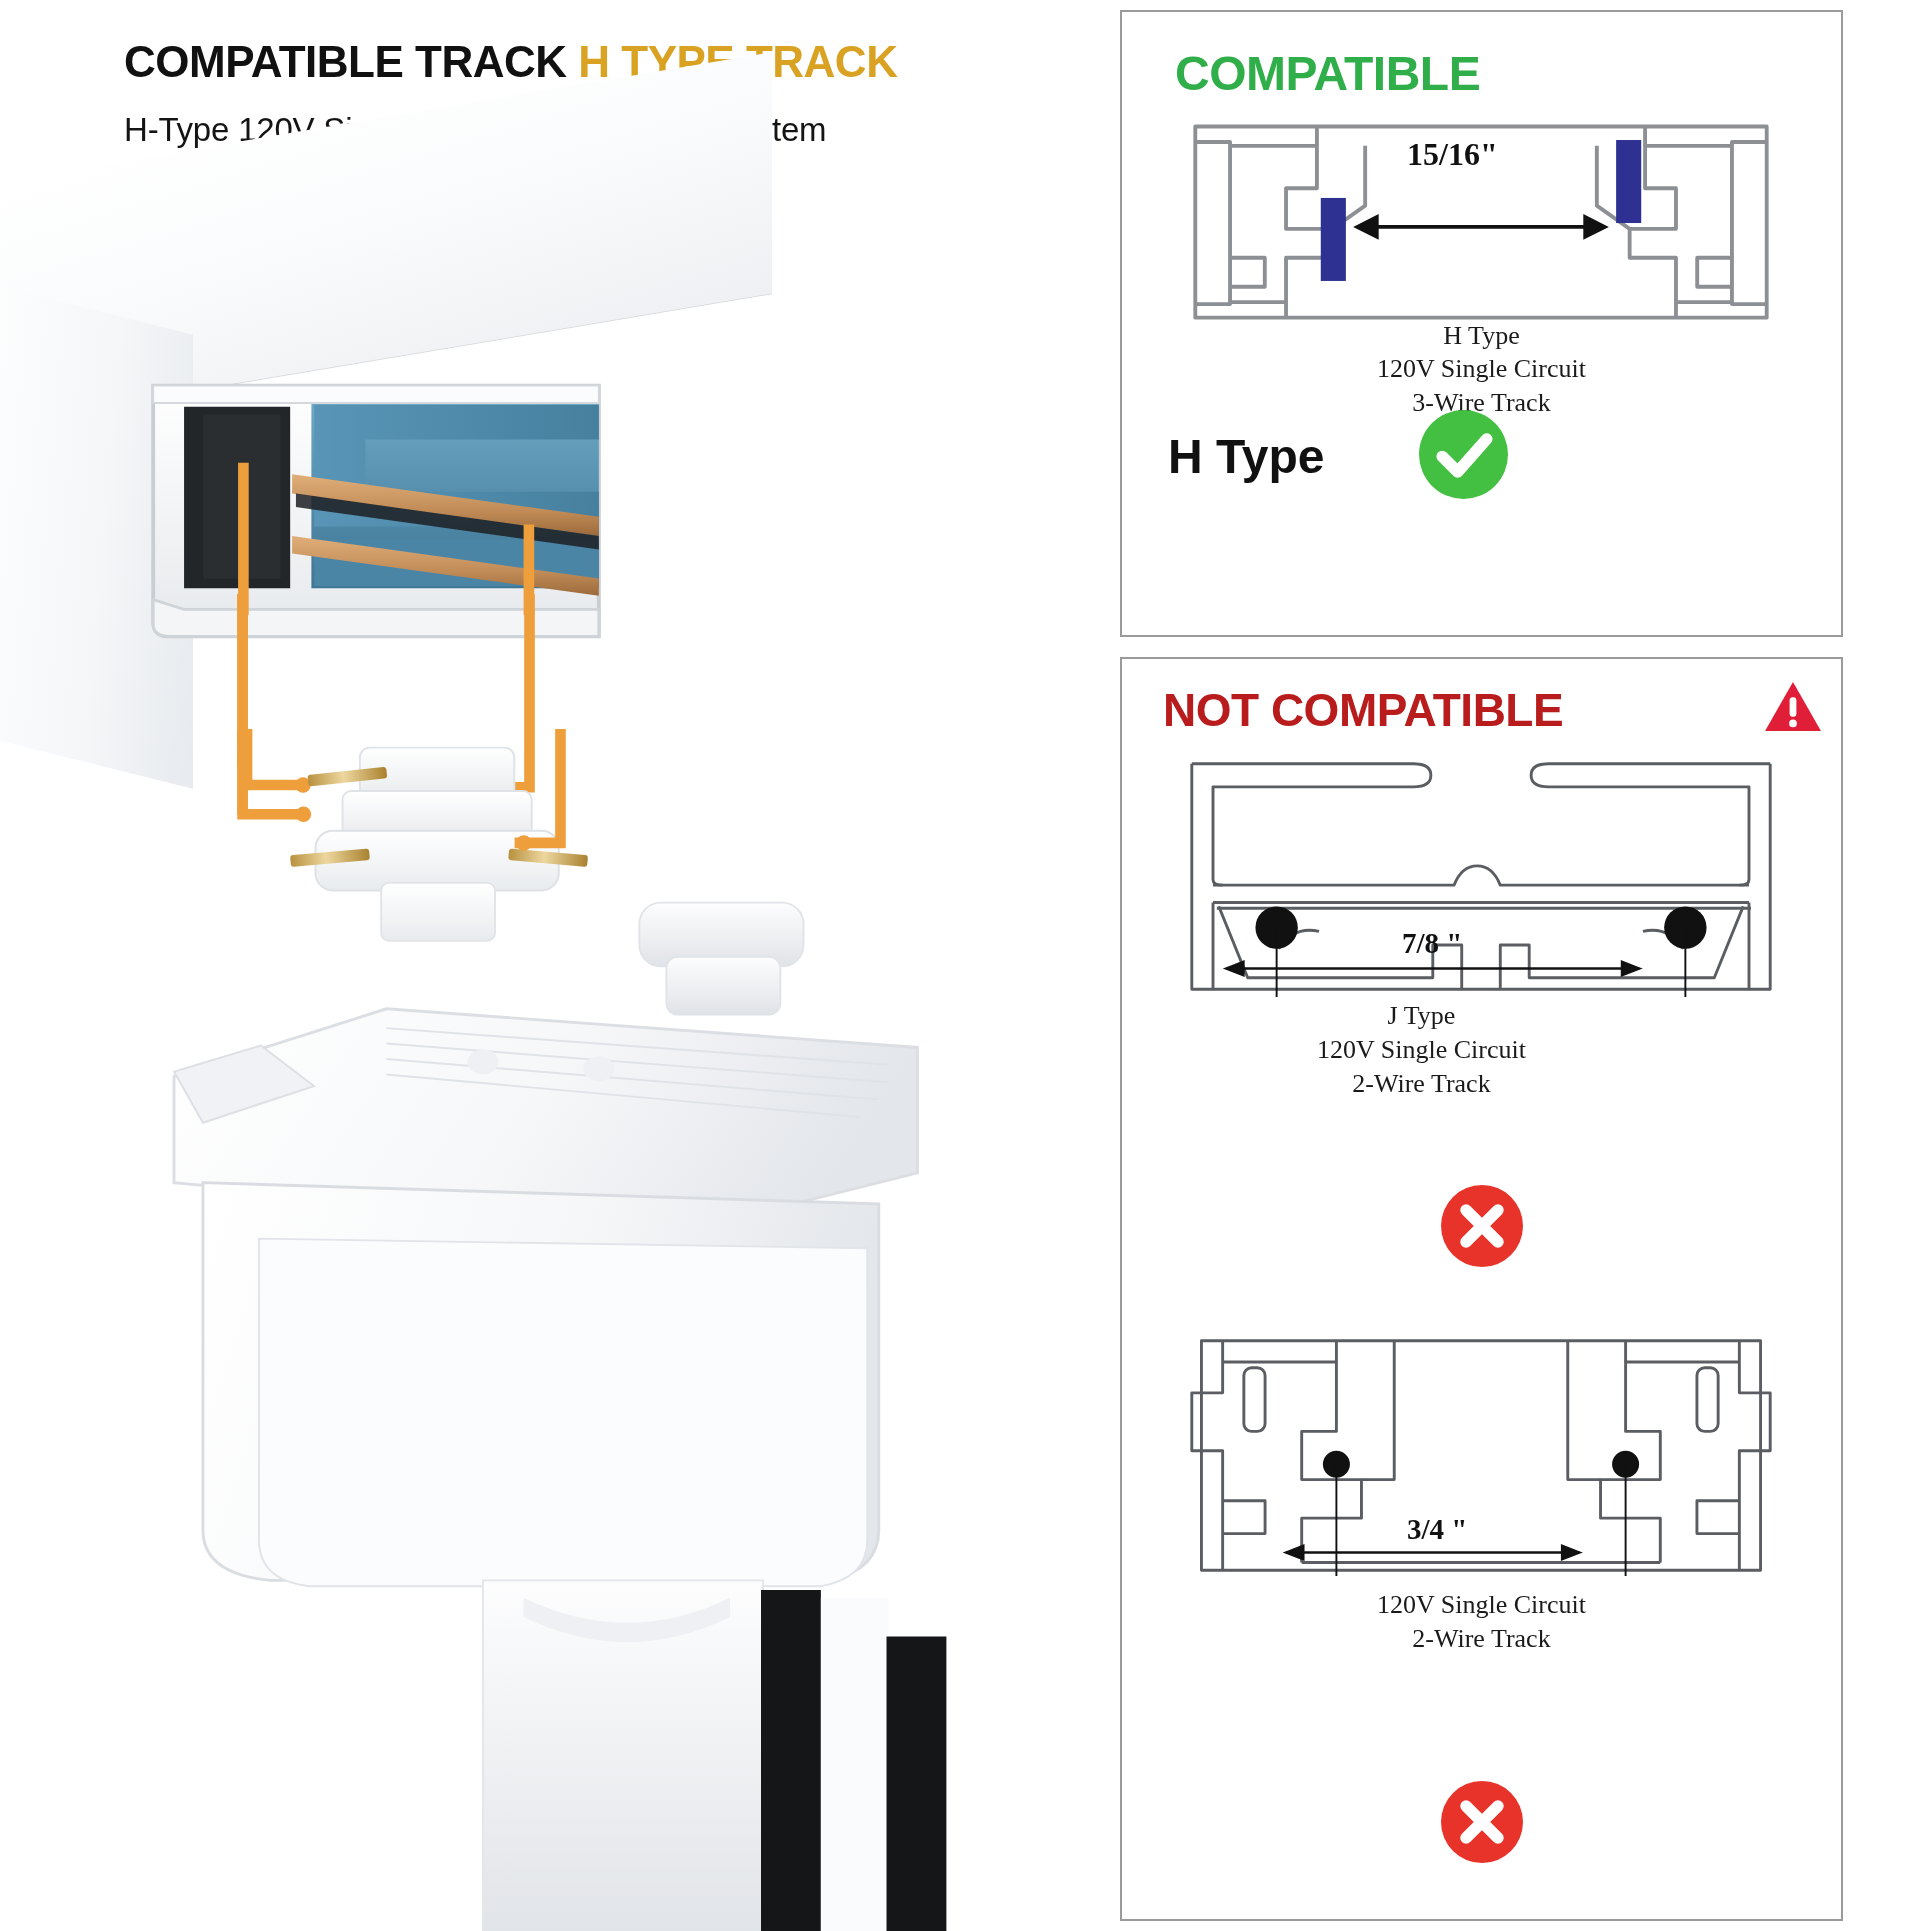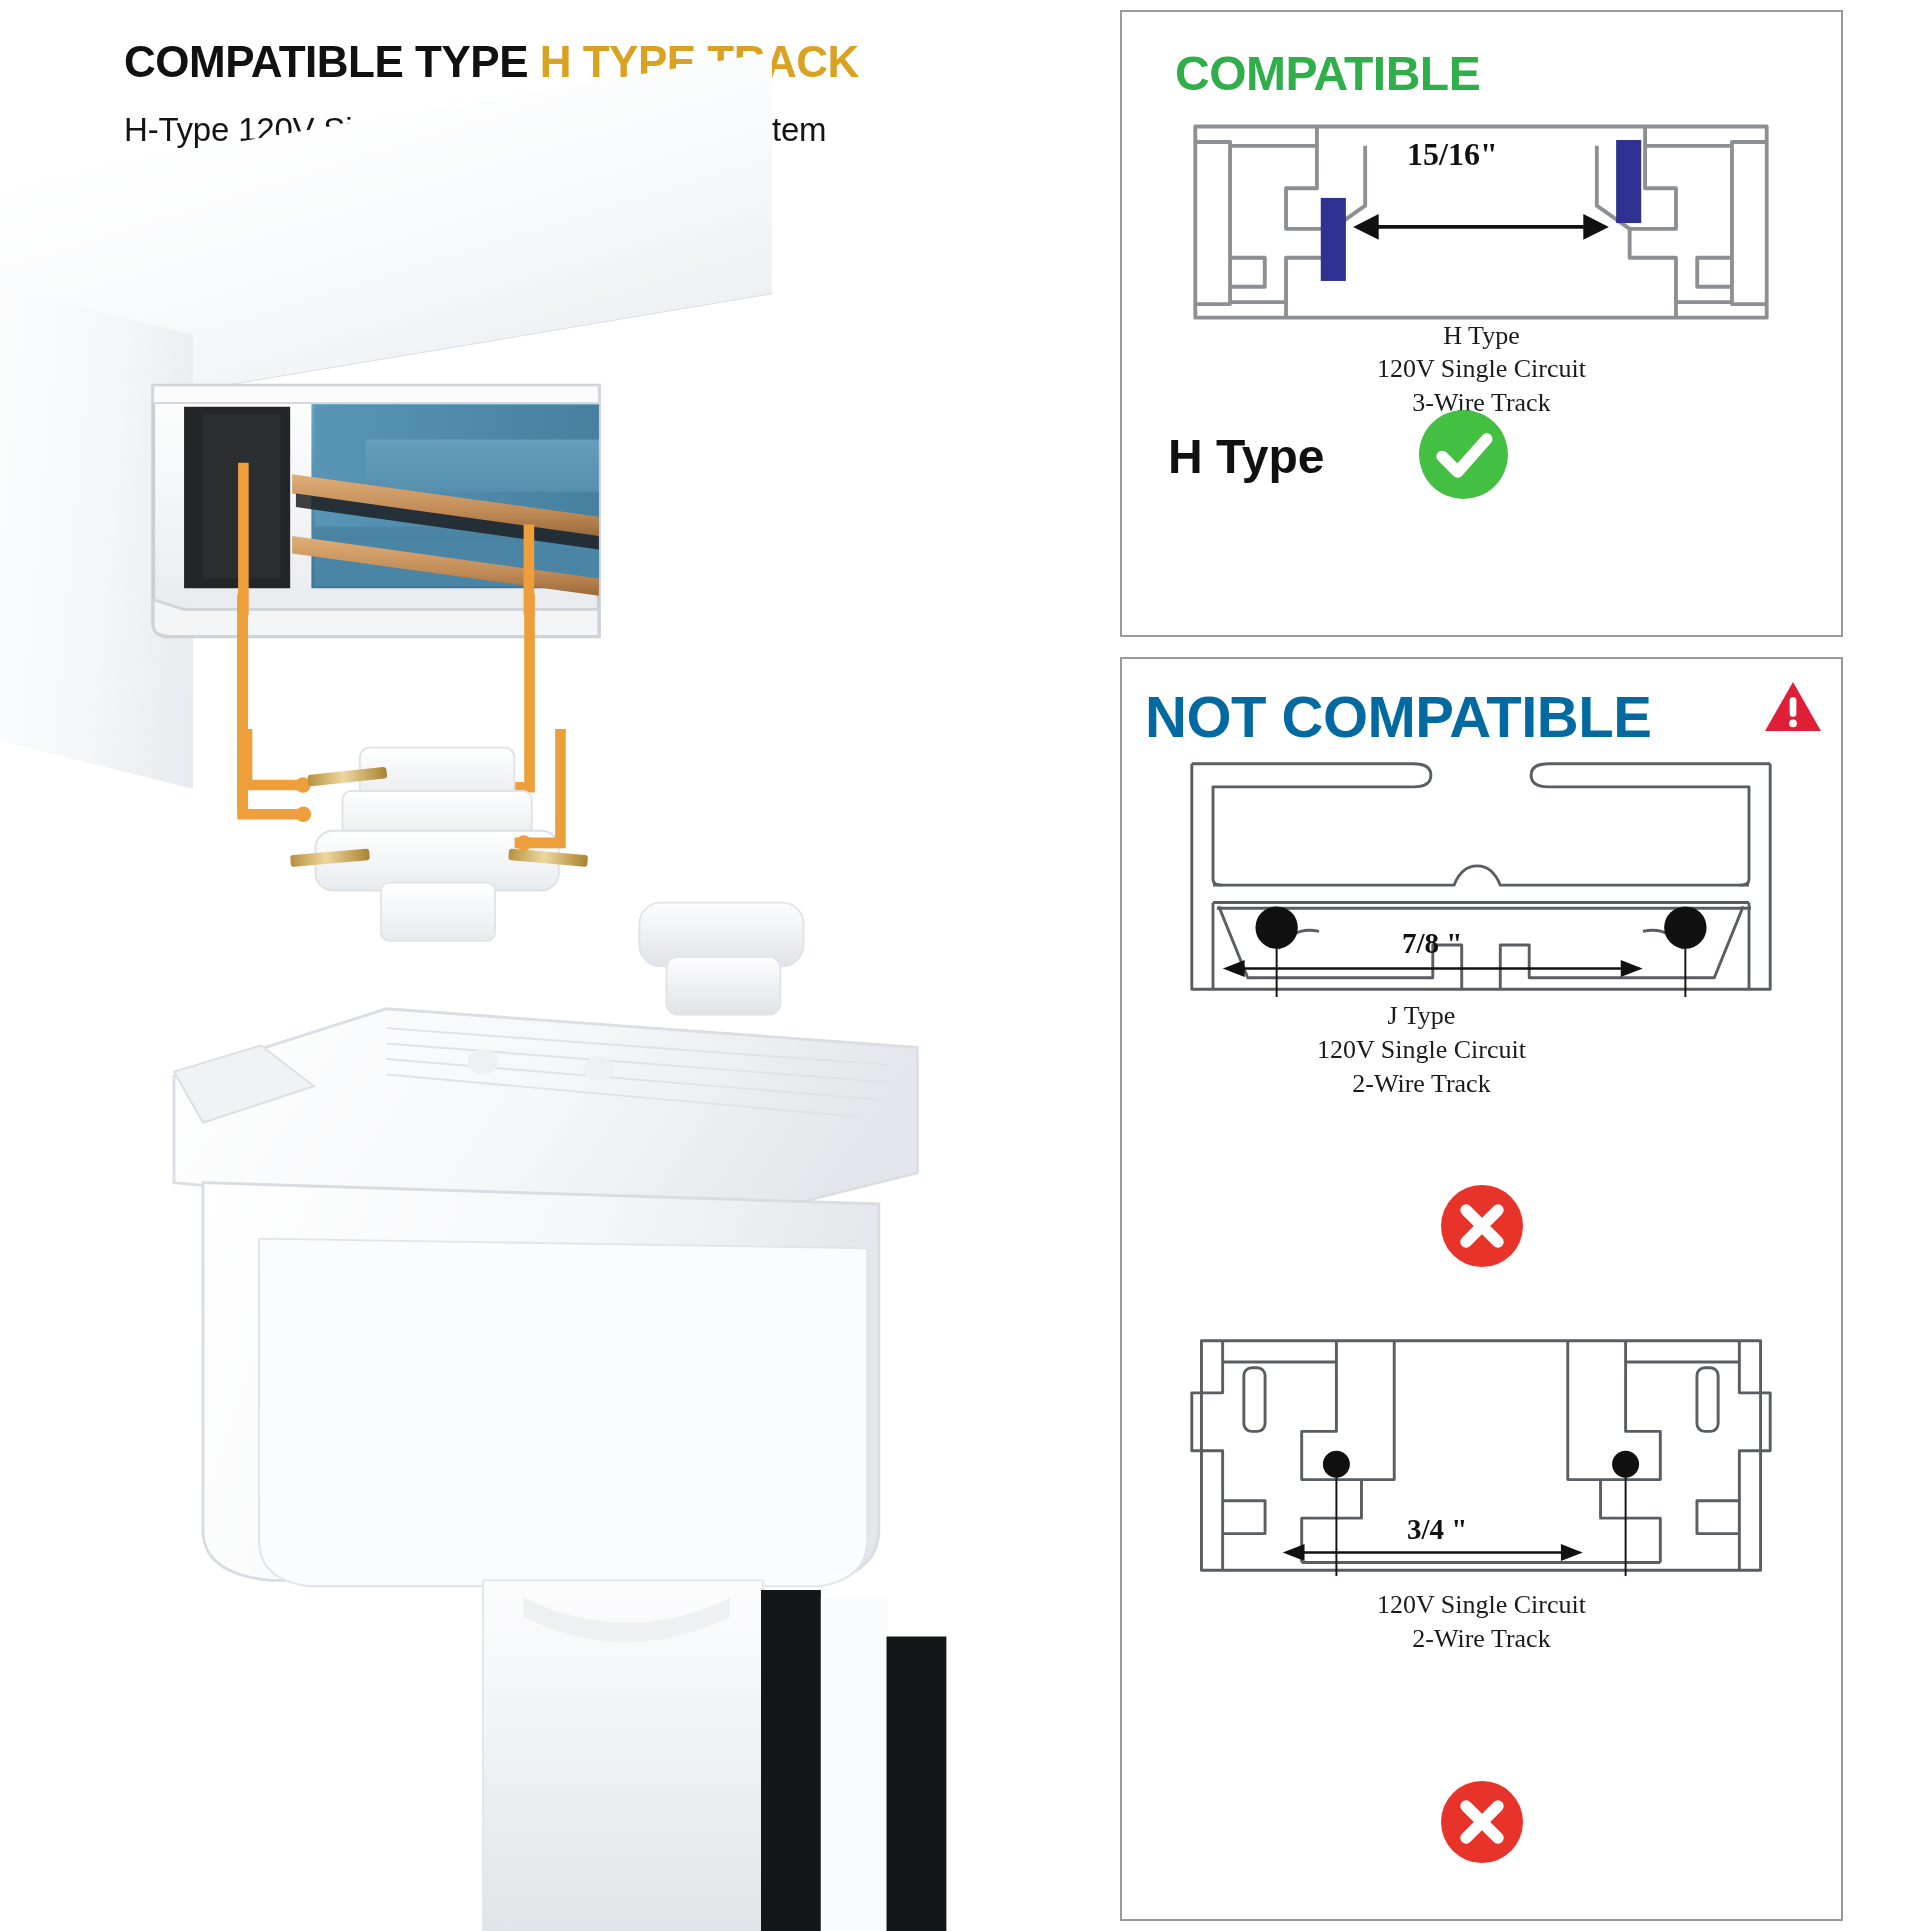--- a/index.html
+++ b/index.html
@@ -44,21 +44,21 @@
   .panel{
     position:absolute;background:#ffffff;border:2.9px solid #9a9a9a;
   }
   .panel-compat{left:1120px;top:9.7px;width:719px;height:623px;text-decoration:underline;}
   .panel-notcompat{left:1120px;top:657px;width:719px;height:1260px;}
 
   .p-title{
     position:absolute;font-weight:bold;letter-spacing:-0.5px;white-space:nowrap;
   }
   .t-compat{left:53px;top:34px;font-size:48px;color:#2FAE4A;}
-  .t-notcompat{left:23px;top:24px;font-size:58px;color:#0369a1;}
+  .t-notcompat{left:41px;top:24px;font-size:46px;color:#b91c1c;}
 
   .dim-label{
     position:absolute;font-family:"Liberation Serif", serif;font-weight:bold;
     color:#111;white-space:nowrap;
   }
   .cap{
     position:absolute;font-family:"Liberation Serif", serif;
     text-align:center;color:#1a1a1a;line-height:1.30;white-space:nowrap;
   }
   .cap3{font-size:26px;}
@@ -77,21 +77,21 @@
   .x2{left:319px;top:1122px;}
 
   svg{display:block;}
 </style>
 </head>
 <body>
 
 <div class="root">
 
   <div class="headline">
-    <span>COMPATIBLE TYPE </span><span class="accent">H TYPE TRACK</span>
+    <span>COMPATIBLE TRACK </span><span class="accent">H TYPE TRACK</span>
   </div>
   <div class="subhead">H-Type 120V Single Circuit 3-Wire Track System</div>
 
   <div class="photo">
 
     <div class="track-top"></div>
     <div class="track-front"></div>
 
     <svg width="599" height="463" style="position:absolute;left:145px;top:159px;" viewBox="0 0 620 480">
       <defs>

